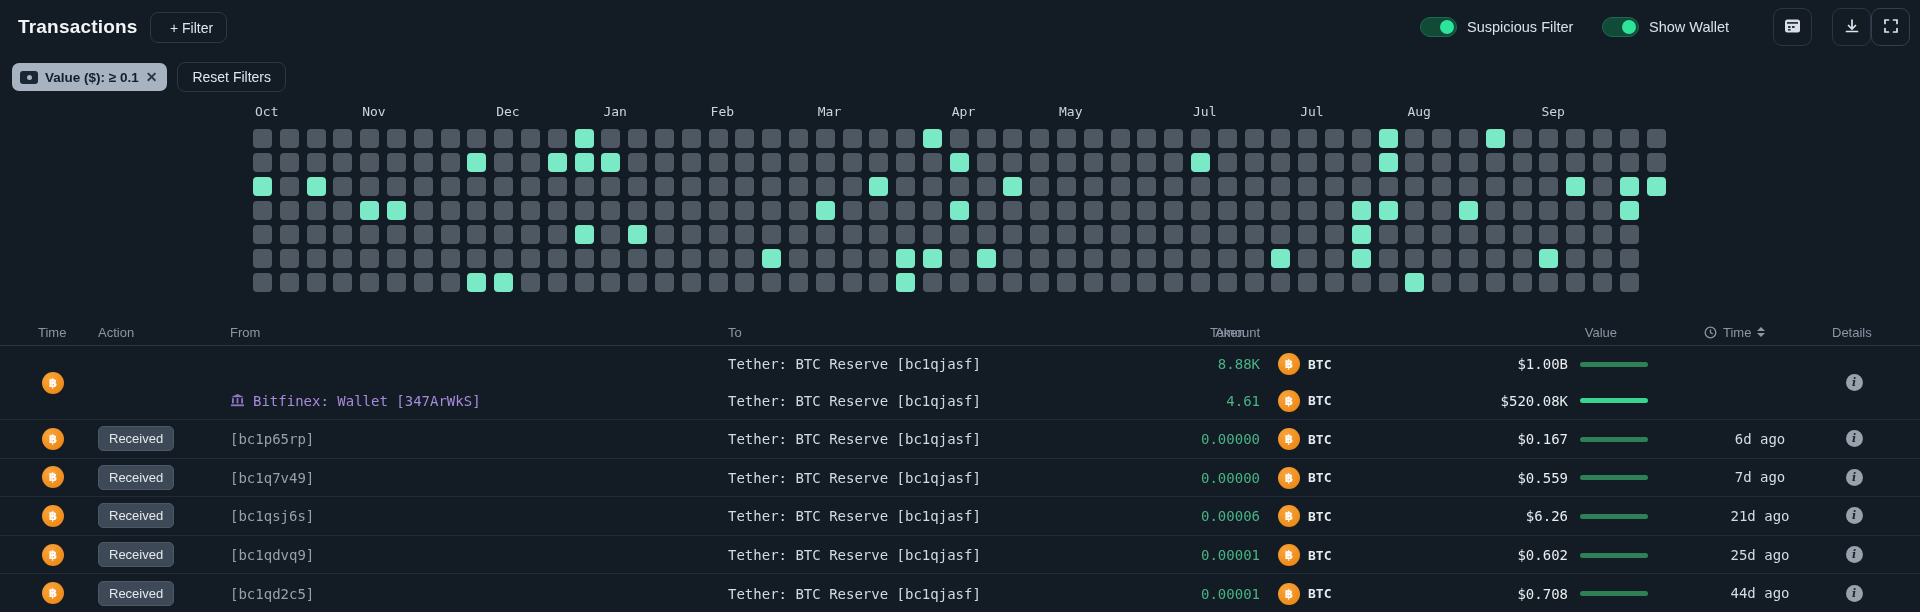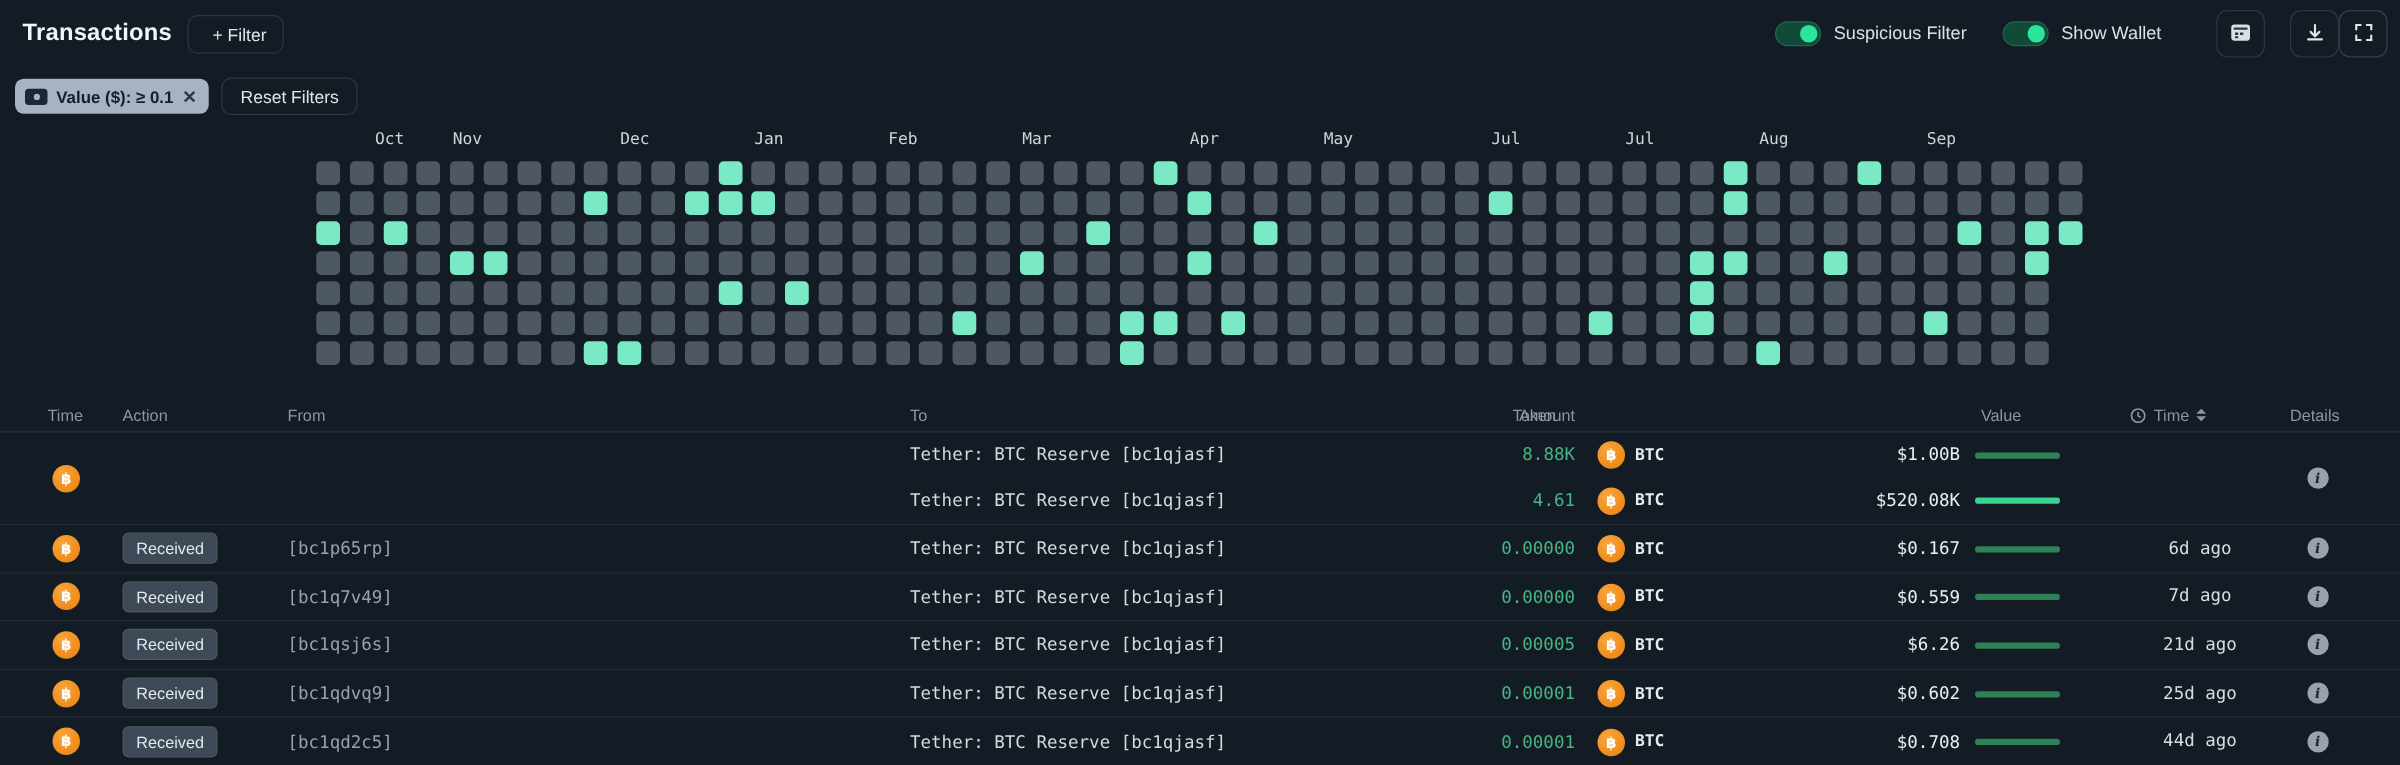--- a/index.html
+++ b/index.html
@@ -164,21 +164,21 @@
 <div class="filterbar">
   <div class="chip">
     <span class="cash-icon"></span>
     <span>Value ($): ≥ 0.1</span>
     <span class="chip-close">✕</span>
   </div>
   <button class="btn reset-btn">Reset Filters</button>
 </div>
 
 <div class="heatmap" id="heatmap">
-    <div class="hm-month" style="left: 2px; margin-left: 45px;">Oct</div>
+    <div class="hm-month" style="left: 2px;">Oct</div>
     <div class="hm-month" style="left: 109.2px;">Nov</div>
     <div class="hm-month" style="left: 243.2px;">Dec</div>
     <div class="hm-month" style="left: 350.4px;">Jan</div>
     <div class="hm-month" style="left: 457.6px;">Feb</div>
     <div class="hm-month" style="left: 564.8px;">Mar</div>
     <div class="hm-month" style="left: 698.8px;">Apr</div>
     <div class="hm-month" style="left: 806px;">May</div>
     <div class="hm-month" style="left: 940px;">Jul</div>
     <div class="hm-month" style="left: 1047.2px;">Jul</div>
     <div class="hm-month" style="left: 1154.4px;">Aug</div>
@@ -589,20 +589,32 @@
           <div class="lc lc-token">
             <div class="btc-token">฿</div>
             <span class="mono">BTC</span>
           </div>
           <div class="lc lc-value mono">$1.00B</div>
           <div class="lc lc-bar">
             <div class="vbar" style="background: rgb(46, 129, 86);"></div>
           </div>
         </div>
         <div class="t-line" style="height: 36.5px;">
+          <div class="lc lc-from mono">
+            <div class="" style="display: flex;">
+              <svg width="15" height="13" viewBox="0 0 15 13" fill="#8f76c9">
+                <path d="M7.5 0 14 3.2H1Z"></path>
+                <rect x="2" y="4.2" width="1.8" height="5.2"></rect>
+                <rect x="6.6" y="4.2" width="1.8" height="5.2"></rect>
+                <rect x="11.2" y="4.2" width="1.8" height="5.2"></rect>
+                <rect x="1" y="10.4" width="13" height="1.8"></rect>
+              </svg>
+            </div>
+            <span class="from-entity">Bitfinex: Wallet [347ArWkS]</span>
+          </div>
           <div class="lc lc-to mono">Tether: BTC Reserve [bc1qjasf]</div>
           <div class="lc lc-amount mono">
             <span class="amt">4.61</span>
           </div>
           <div class="lc lc-token">
             <div class="btc-token">฿</div>
             <span class="mono">BTC</span>
           </div>
           <div class="lc lc-value mono">$520.08K</div>
           <div class="lc lc-bar">
@@ -677,21 +689,21 @@
         </div>
         <div class="cellv c-action">
           <div class="badge">Received</div>
         </div>
         <div class="t-line" style="height: 38.6px;">
           <div class="lc lc-from mono">
             <span class="from-address">[bc1qsj6s]</span>
           </div>
           <div class="lc lc-to mono">Tether: BTC Reserve [bc1qjasf]</div>
           <div class="lc lc-amount mono">
-            <span class="amt">0.00005</span>
+            <span class="amt">0.00006</span>
           </div>
           <div class="lc lc-token">
             <div class="btc-token">฿</div>
             <span class="mono">BTC</span>
           </div>
           <div class="lc lc-value mono">$6.26</div>
           <div class="lc lc-bar">
             <div class="vbar" style="background: rgb(46, 129, 86);"></div>
           </div>
         </div>

